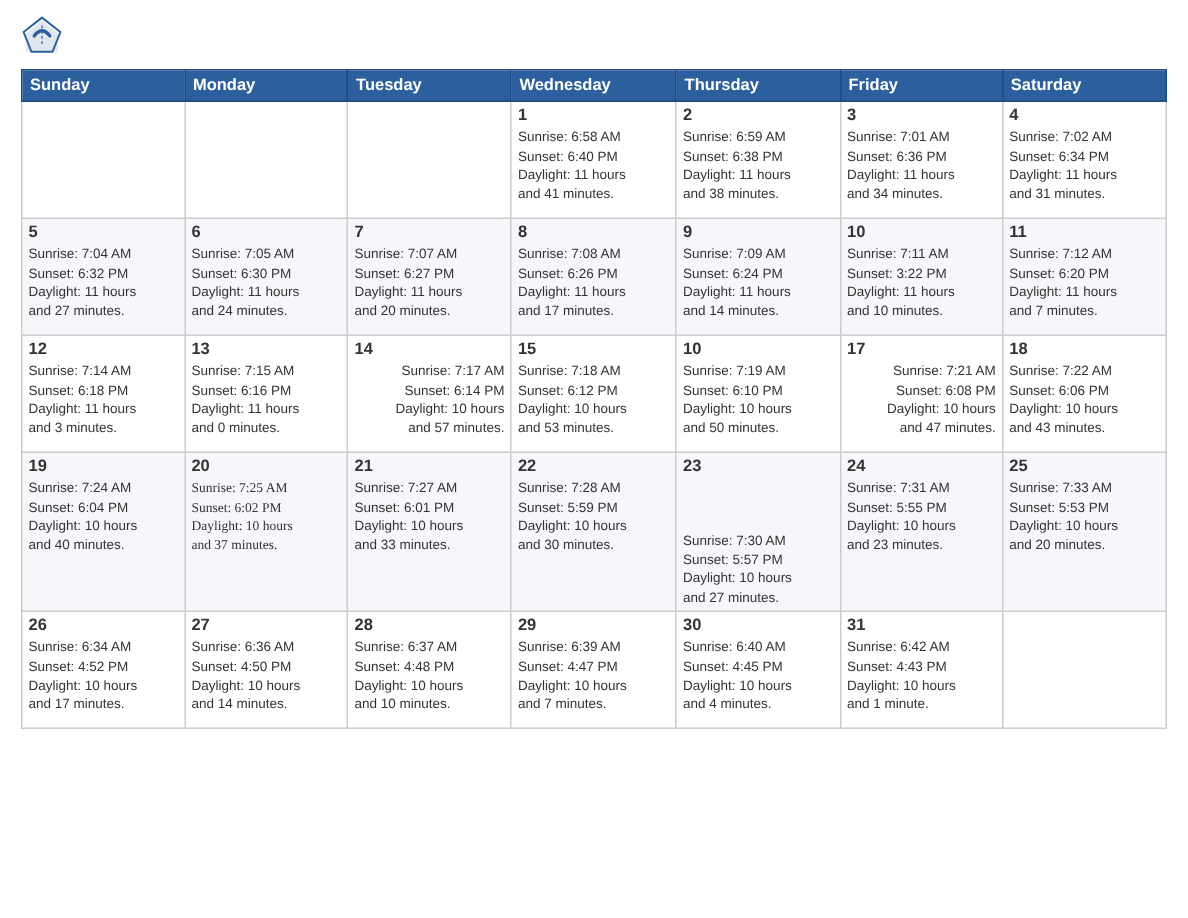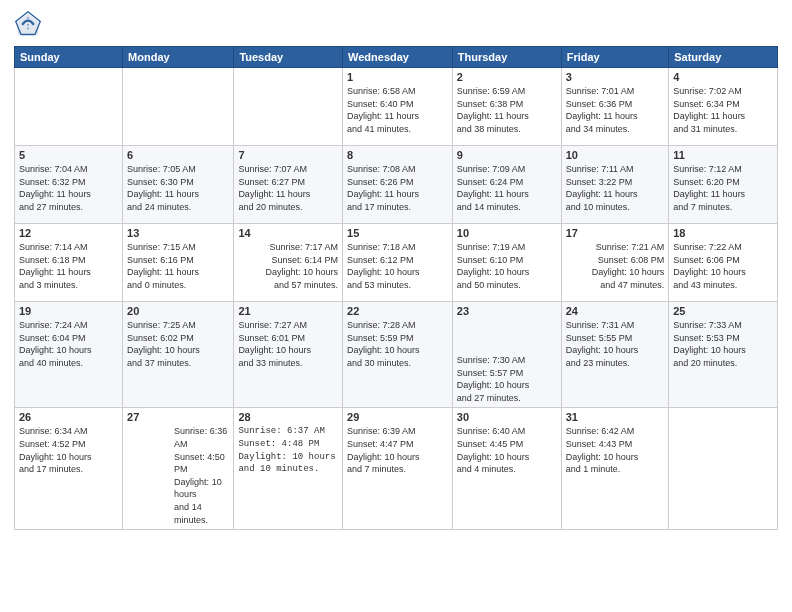--- a/index.html
+++ b/index.html
@@ -266,21 +266,21 @@
         <tr>
           <td>
             <span class="day-number">19</span>
             <div class="day-info" style="white-space: pre-line;">Sunrise: 7:24 AM
 Sunset: 6:04 PM
 Daylight: 10 hours
 and 40 minutes.</div>
           </td>
           <td>
             <span class="day-number">20</span>
-            <div class="day-info" style="white-space: pre-line;">Sunrise: 7:25 AM
+            <div class="day-info" style="white-space: pre-line; font-family: Liberation Serif, serif;">Sunrise: 7:25 AM
 Sunset: 6:02 PM
 Daylight: 10 hours
 and 37 minutes.</div>
           </td>
           <td>
             <span class="day-number">21</span>
             <div class="day-info" style="white-space: pre-line;">Sunrise: 7:27 AM
 Sunset: 6:01 PM
 Daylight: 10 hours
 and 33 minutes.</div>
@@ -317,28 +317,28 @@
         <tr>
           <td>
             <span class="day-number">26</span>
             <div class="day-info" style="white-space: pre-line;">Sunrise: 6:34 AM
 Sunset: 4:52 PM
 Daylight: 10 hours
 and 17 minutes.</div>
           </td>
           <td>
             <span class="day-number">27</span>
-            <div class="day-info" style="white-space: pre-line; margin-left: 47px;">Sunrise: 6:36 AM
+            <div class="day-info" style="white-space: pre-line;">Sunrise: 6:36 AM
 Sunset: 4:50 PM
 Daylight: 10 hours
 and 14 minutes.</div>
           </td>
           <td>
             <span class="day-number">28</span>
-            <div class="day-info" style="white-space: pre-line; font-family: Liberation Mono, monospace;">Sunrise: 6:37 AM
+            <div class="day-info" style="white-space: pre-line;">Sunrise: 6:37 AM
 Sunset: 4:48 PM
 Daylight: 10 hours
 and 10 minutes.</div>
           </td>
           <td>
             <span class="day-number">29</span>
             <div class="day-info" style="white-space: pre-line;">Sunrise: 6:39 AM
 Sunset: 4:47 PM
 Daylight: 10 hours
 and 7 minutes.</div>

